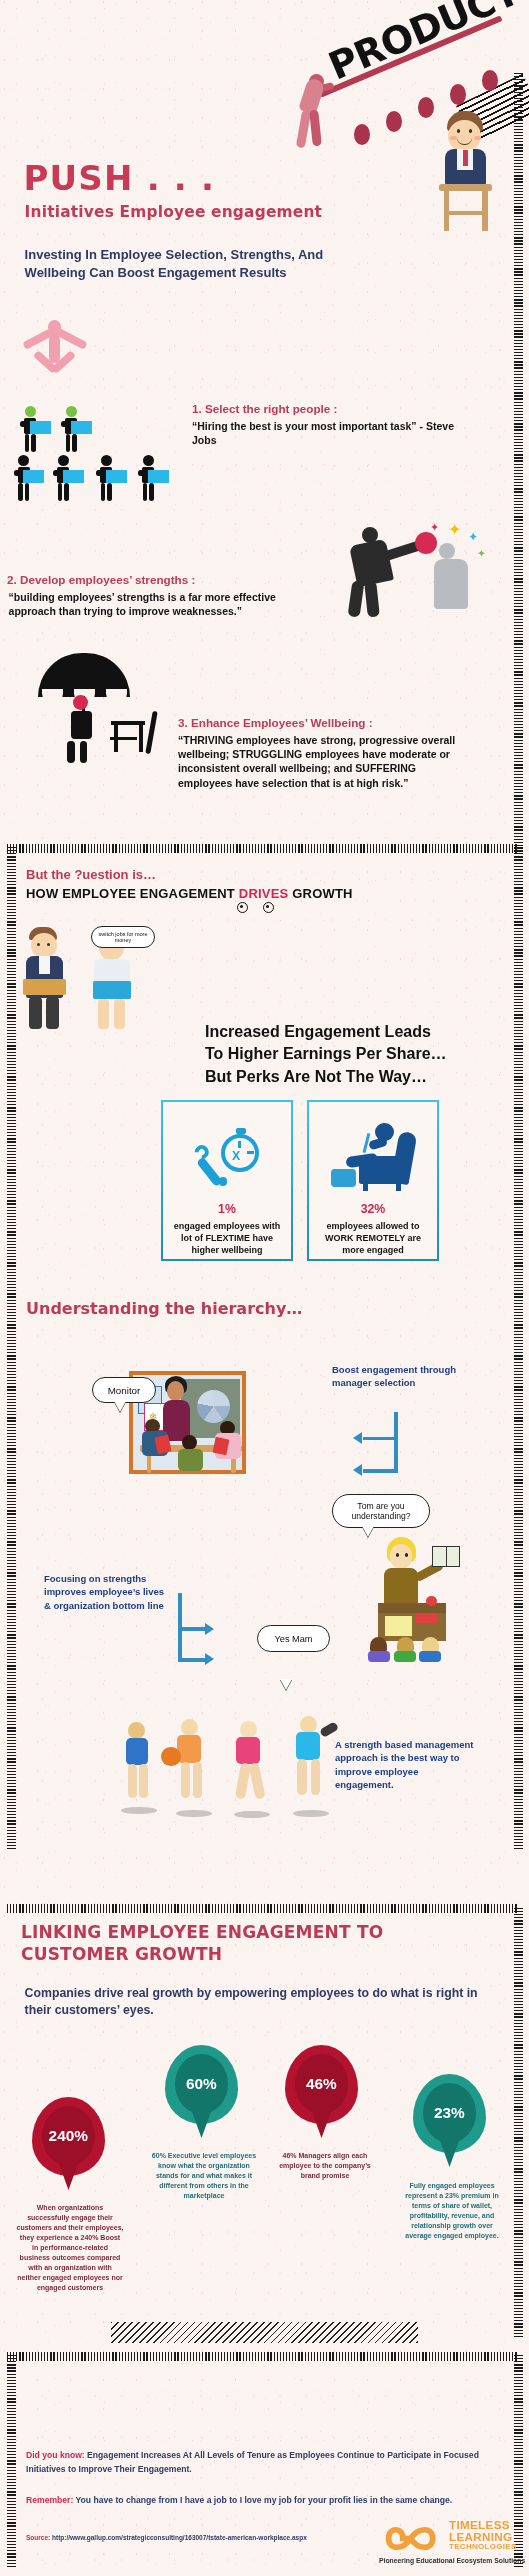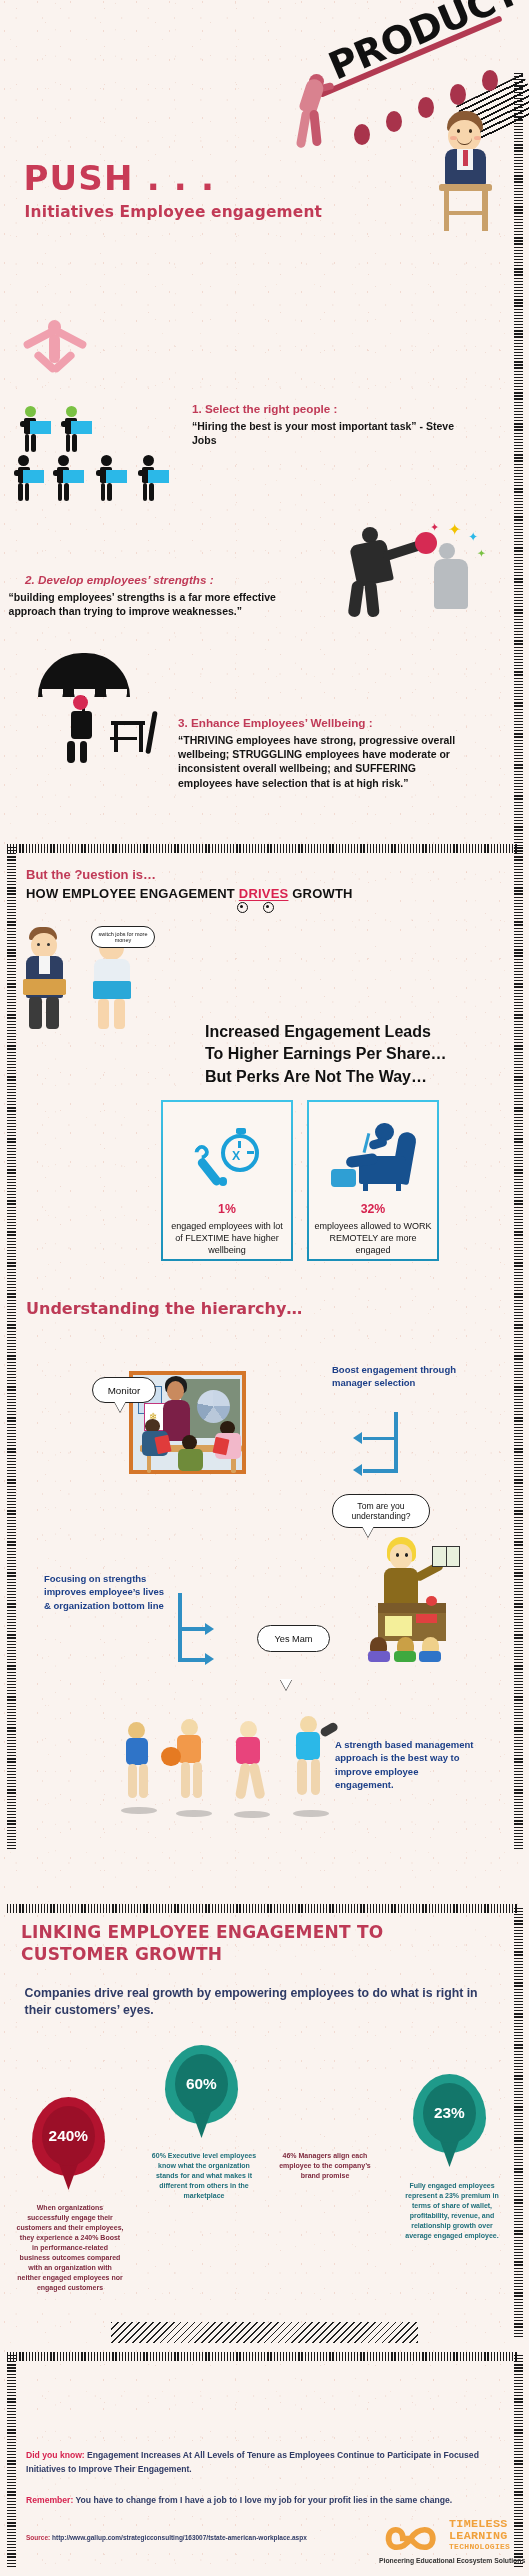--- a/index.html
+++ b/index.html
@@ -181,21 +181,21 @@
     font-family: "Liberation Sans", sans-serif;
     font-size: 13px; font-weight: bold; color: #c03a57;
   }
   .q-line2 {
     position: absolute;
     font-family: "Liberation Sans", sans-serif;
     font-size: 13px; font-weight: bold; color: #111;
     letter-spacing: 0.2px;
   }
   .drives {
-    color: #d9224f; text-decoration: underline; text-underline-offset: 1.8px;
+    color: #d9224f; text-underline-offset: 1.8px;
   }
   .target-ico {
     position:absolute; width:11px; height:11px; border-radius:50%;
     border: 1.8px solid #111;
   }
   .target-ico::after {
     content:''; position:absolute; left:1.8px; top:1.8px; width:3.7px; height:3.7px;
     border-radius:50%; background:#111;
   }
 
@@ -216,21 +216,21 @@
   }
   .statcard-inner { position:relative; width:100%; height:100%; }
   .stat-pct {
     position:absolute; left:0; right:0; text-align:center;
     font-family:"Liberation Sans", sans-serif;
     font-size: 12.3px; font-weight: bold; color:#d6234f;
   }
   .stat-txt {
     position:absolute; left:4.9px; right:4.9px; text-align:center;
     font-family:"Liberation Sans", sans-serif;
-    font-size: 9px; font-weight: normal; color:#141414; line-height:1.34;
+    font-size: 9px; font-weight: bold; color:#141414; line-height:1.34;
   }
 
   
   .h-title {
     position:absolute;
     font-family:"DejaVu Sans", sans-serif;
     font-size: 16px; font-weight:bold; color:#bd3a56;
   }
   .blue-note {
     position:absolute;
@@ -336,21 +336,21 @@
     font-family:"Liberation Sans", sans-serif;
     font-size: 6.5px; color:#2f3b66; font-weight: 600;
   }
   .src .k { color:#b9304c; font-weight:bold; }
   .logo-mark {
     position:absolute;
     font-size: 0;
   }
   .logo-txt {
     position:absolute;
-    font-family:Liberation Mono, monospace;
+    font-family:Liberation Sans, sans-serif;
     font-weight:bold; color:#f0a13c; line-height:1.02; letter-spacing:0.3px;text-align:center;
   }
   .logo-tag {
     position:absolute;
     font-family:"Liberation Sans", sans-serif;
     font-size:6.8px; color:#333; font-weight:600;
   }
 </style>
 </head>
 <body>
@@ -389,20 +389,21 @@
     <div class="boy-shirt"></div>
     <div class="boy-tie"></div>
     <div class="stool-top"></div>
     <div class="stool-leg" style="left:13.5px;"></div>
     <div class="stool-leg" style="left:52px;"></div>
     <div class="stool-rung"></div>
   </div>
 
   <div class="hero-title">PUSH . . .</div>
   <div class="hero-sub">Initiatives Employee engagement</div>
+  <div class="hero-lead">Investing In Employee Selection, Strengths, And Wellbeing Can Boost Engagement Results</div>
 
   <div class="picto" style="left:18.4px; top:320px; width:74px; height:74px;">
     <div style="position:absolute;left:29.5px;top:0;width:13.5px;height:13.5px;border-radius:50%;background:#f0a0ae;"></div>
     <div style="position:absolute;left:31px;top:13.5px;width:11px;height:29.5px;border-radius:5.5px;background:#f0a0ae;"></div>
     <div style="position:absolute;left:3.7px;top:13.5px;width:36px;height:8px;border-radius:4.3px;background:#f0a0ae;transform:rotate(-28deg);"></div>
     <div style="position:absolute;left:34px;top:13.5px;width:36px;height:8px;border-radius:4.3px;background:#f0a0ae;transform:rotate(28deg);"></div>
     <div style="position:absolute;left:13.5px;top:38px;width:27px;height:8px;border-radius:4.3px;background:#f0a0ae;transform:rotate(42deg);"></div>
     <div style="position:absolute;left:32px;top:38px;width:27px;height:8px;border-radius:4.3px;background:#f0a0ae;transform:rotate(-42deg);"></div>
   </div>
 
@@ -451,21 +452,21 @@
       <div class="pb"></div>
       <div class="parm"></div>
     <div class="board"></div>
       <div class="pl1"></div>
       <div class="pl2"></div>
   </div>
 
   <div class="pt-title" style="left:192px; top:402px;">1.  Select the right people :</div>
   <div class="pt-body" style="left:192px; top:419px; width:264px;">“Hiring the best is your most important task” - Steve Jobs</div>
 
-  <div class="pt-title" style="left:25px; top:573px;font-style:italic;">2.  Develop employees’ strengths :</div>
+  <div class="pt-title" style="left:7px; top:573px;">2.  Develop employees’ strengths :</div>
   <div class="pt-body" style="left:8.6px; top:590px; width:307px;">“building employees’ strengths is a far more effective approach than trying to improve weaknesses.”</div>
 
   <div style="position:absolute;left:307px;top:520px;width:203px;height:123px;">
     <div style="position:absolute;left:55px;top:7.4px;width:16px;height:16px;border-radius:50%;background:#2b2b2b;"></div>
     <div style="position:absolute;left:46px;top:22px;width:37px;height:42px;background:#2b2b2b;border-radius:7.4px 7.4px 2.5px 2.5px;transform:rotate(-12deg);"></div>
     <div style="position:absolute;left:75px;top:24.6px;width:46px;height:9.8px;background:#2b2b2b;border-radius:4.9px;transform:rotate(-18deg);"></div>
     <div style="position:absolute;left:43px;top:61px;width:12.3px;height:36px;background:#2b2b2b;border-radius:5.5px;transform:rotate(8deg);"></div>
     <div style="position:absolute;left:59px;top:61px;width:12.3px;height:36px;background:#2b2b2b;border-radius:5.5px;transform:rotate(-6deg);"></div>
     <div style="position:absolute;left:108px;top:12.3px;width:22px;height:22px;border-radius:50%;background:#d62a53;"></div>
     <div style="position:absolute;left:127px;top:39px;width:34px;height:50px;background:#b8bcc0;border-radius:8.6px 8.6px 3.7px 3.7px;"></div>
@@ -716,20 +717,25 @@
   </div>
   <div class="pin-caption" style="left:16px; top:2203px; width:108px;">When organizations successfully engage their customers and their employees, they experience a 240% Boost in performance-related business outcomes compared with an organization with neither engaged employees nor engaged customers</div>
 
   <div class="pin" style="left:165px; top:2045px;">
     <div class="outer" style="background:#1f9a8a;"></div>
     <div class="tip" style="background:#13766a;"></div>
     <div class="inner" style="background:#13766a; font-size:15.4px;">60%</div>
   </div>
   <div class="pin-caption teal" style="left:150px; top:2151px; width:108px;">60% Executive level employees know what the organization stands for and what makes it different from others in the marketplace</div>
 
+  <div class="pin" style="left:285px; top:2045px;">
+    <div class="outer" style="background:#b3132f;"></div>
+    <div class="tip" style="background:#9b0f28;"></div>
+    <div class="inner" style="background:#9b0f28; font-size:15.4px;">46%</div>
+  </div>
   <div class="pin-caption" style="left:271px; top:2151px; width:108px;">46% Managers align each employee to the company’s brand promise</div>
 
   <div class="pin" style="left:413px; top:2074px;">
     <div class="outer" style="background:#1f9a8a;"></div>
     <div class="tip" style="background:#13766a;"></div>
     <div class="inner" style="background:#13766a; font-size:15.4px;">23%</div>
   </div>
   <div class="pin-caption teal" style="left:398px; top:2181px; width:108px;">Fully engaged employees represent a 23% premium in terms of share of wallet, profitability, revenue, and relationship growth over average engaged employee.</div>
 
   <div class="chevrons" style="left:111px; top:2322px; width:307px;"></div>

